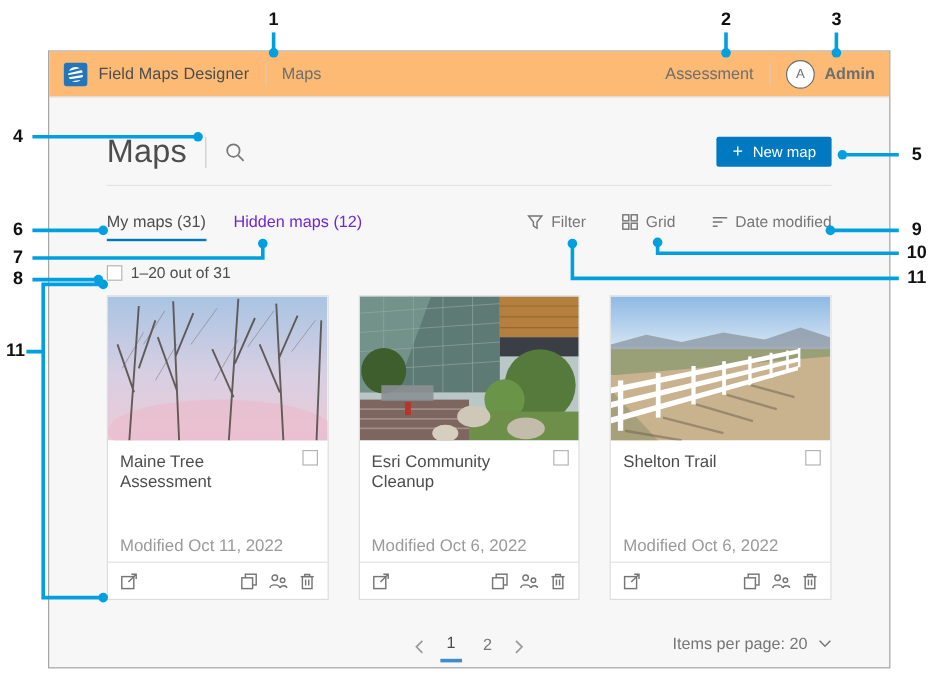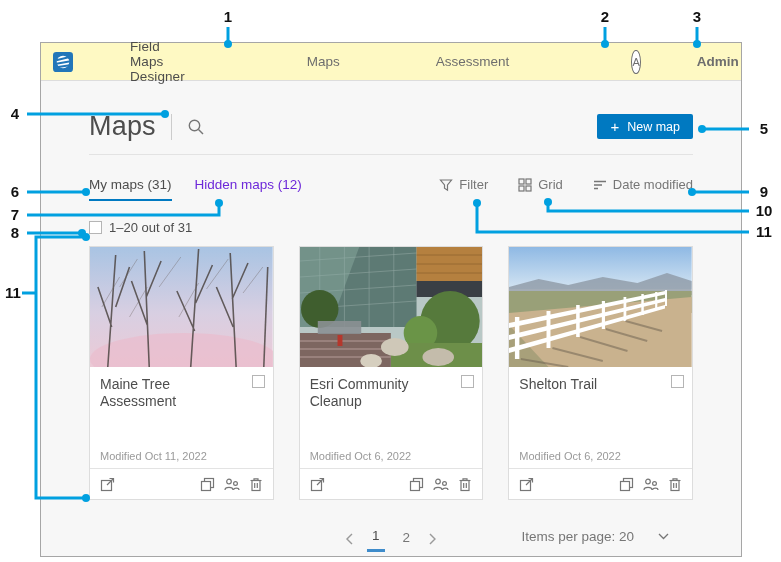--- a/index.html
+++ b/index.html
@@ -7,22 +7,22 @@
   body {
     position:relative; background:#fff; overflow:hidden;
     font-family:"Liberation Sans", sans-serif; color:#4d4d4d;
   }
   
   .window {
     position:absolute; left:40px; top:42px; width:702px; height:515px;
     background:#f7f7f7; border:1px solid #a6a6a6;
   }
   .app-header {
-    height:38px; background:#fef9c3; border-bottom:1px solid #ddd;
-    display:flex; align-items:center; padding:0 12px; font-size:13.5px;gap:48px;
+    height:38px; background:#fdba74; border-bottom:1px solid #ddd;
+    display:flex; align-items:center; padding:0 12px; font-size:13.5px;
   }
   .brand { color:#4d4d4d; margin-left:9px; letter-spacing:.1px; }
   .vdiv { width:1px; height:20px; background:#ccc; margin:0 13px; }
   .nav-item { color:#6e6e6e; }
   .spacer { flex:1; }
   .avatar {
     width:24px; height:24px; border:1px solid #6e6e6e; border-radius:50%;
     display:flex; align-items:center; justify-content:center;
     font-size:11px; color:#6e6e6e; background:#fff;
   }
@@ -48,32 +48,32 @@
   .vc-item { display:flex; align-items:center; gap:6px; cursor:pointer; }
   .select-row { display:flex; align-items:center; gap:7px; margin-top:19px; font-size:13px; color:#4d4d4d; }
   .checkbox { width:13px; height:13px; background:#fff; border:1px solid #b5b5b5; flex:none; }
   
   .cards { display:flex; gap:25px; margin-top:11px; }
   .card { width:187px; height:254px; background:#fff; border:1px solid #ddd; display:flex; flex-direction:column; }
   .thumb { width:100%; height:120px; display:block; flex:none; }
   .card-body { flex:1; padding:9px 9px 6px 10px; display:flex; flex-direction:column; position:relative; }
   .card-title { font-size:14px; color:#4d4d4d; padding-right:22px; line-height:1.2; }
   .card-check { position:absolute; top:8px; right:8px; }
-  .card-modified { margin-top:auto; font-size:11px; color:#9a9a9a; }
+  .card-modified { margin-top:auto; font-size:14px; color:#9a9a9a; }
   .card-footer {
     flex:none; height:31px; border-top:1px solid #e3e3e3; display:flex; align-items:center;
     padding:0 10px; color:#767676;
   }
   .footer-right { margin-left:auto; display:flex; align-items:center; gap:9px; }
   
   .pagination-row { position:relative; margin-top:26px; height:30px; font-size:13.5px; color:#767676; }
   .pager { position:absolute; left:50%; transform:translateX(-50%); display:flex; align-items:center; gap:13px; }
   .page-num { padding:2px 5px 6px; cursor:pointer; }
   .page-num.active { color:#4d4d4d; border-bottom:3px solid #3f8ccb; }
-  .items-per-page { position:absolute; right:24px; top:3px; display:flex; align-items:center; gap:24px; cursor:pointer;justify-content:center; }
+  .items-per-page { position:absolute; right:0; top:3px; display:flex; align-items:center; gap:9px; cursor:pointer;justify-content:center; }
   
   .callout-layer { position:absolute; left:0; top:0; width:781px; height:562px; pointer-events:none; }
   .callout-num {
     position:absolute; width:26px; text-align:center; font-size:15px; font-weight:bold; color:#111;
   }
   svg.lines { position:absolute; left:0; top:0; }
 </style>
 </head>
 <body>
 

